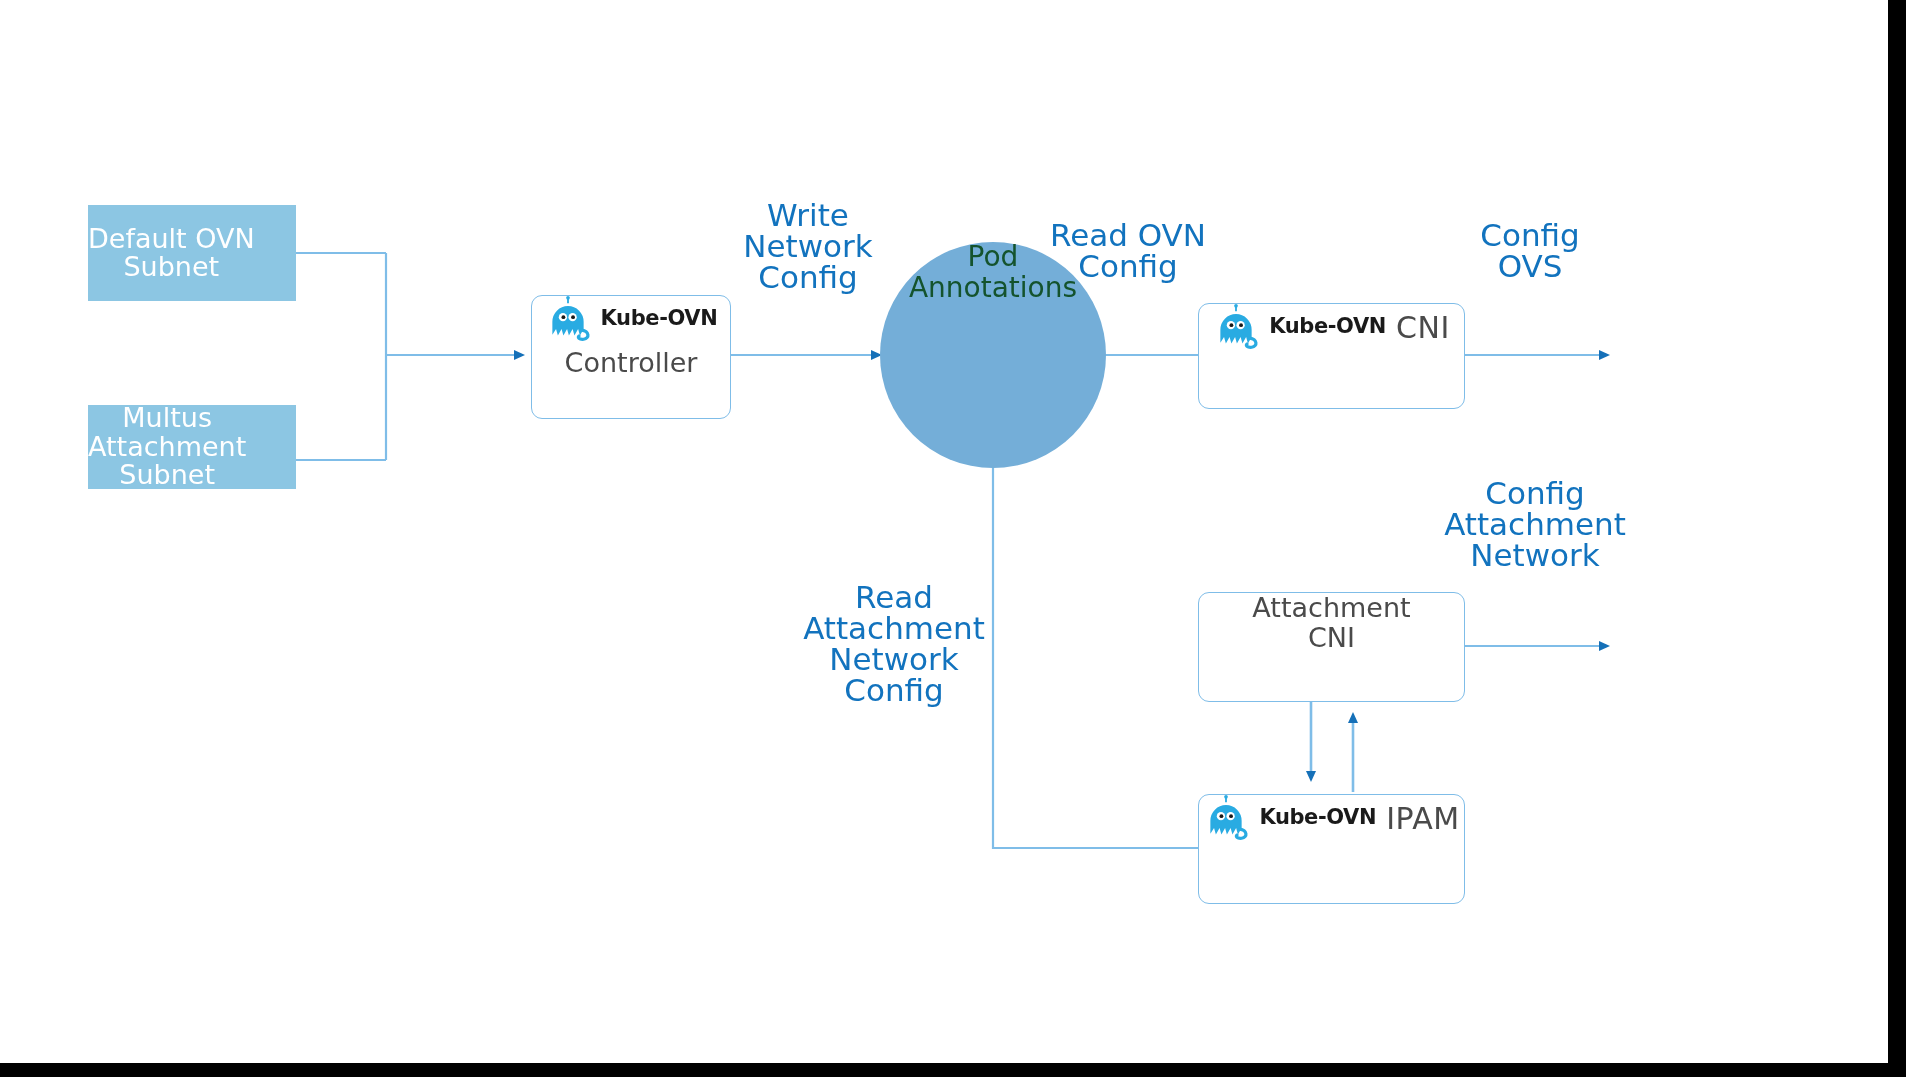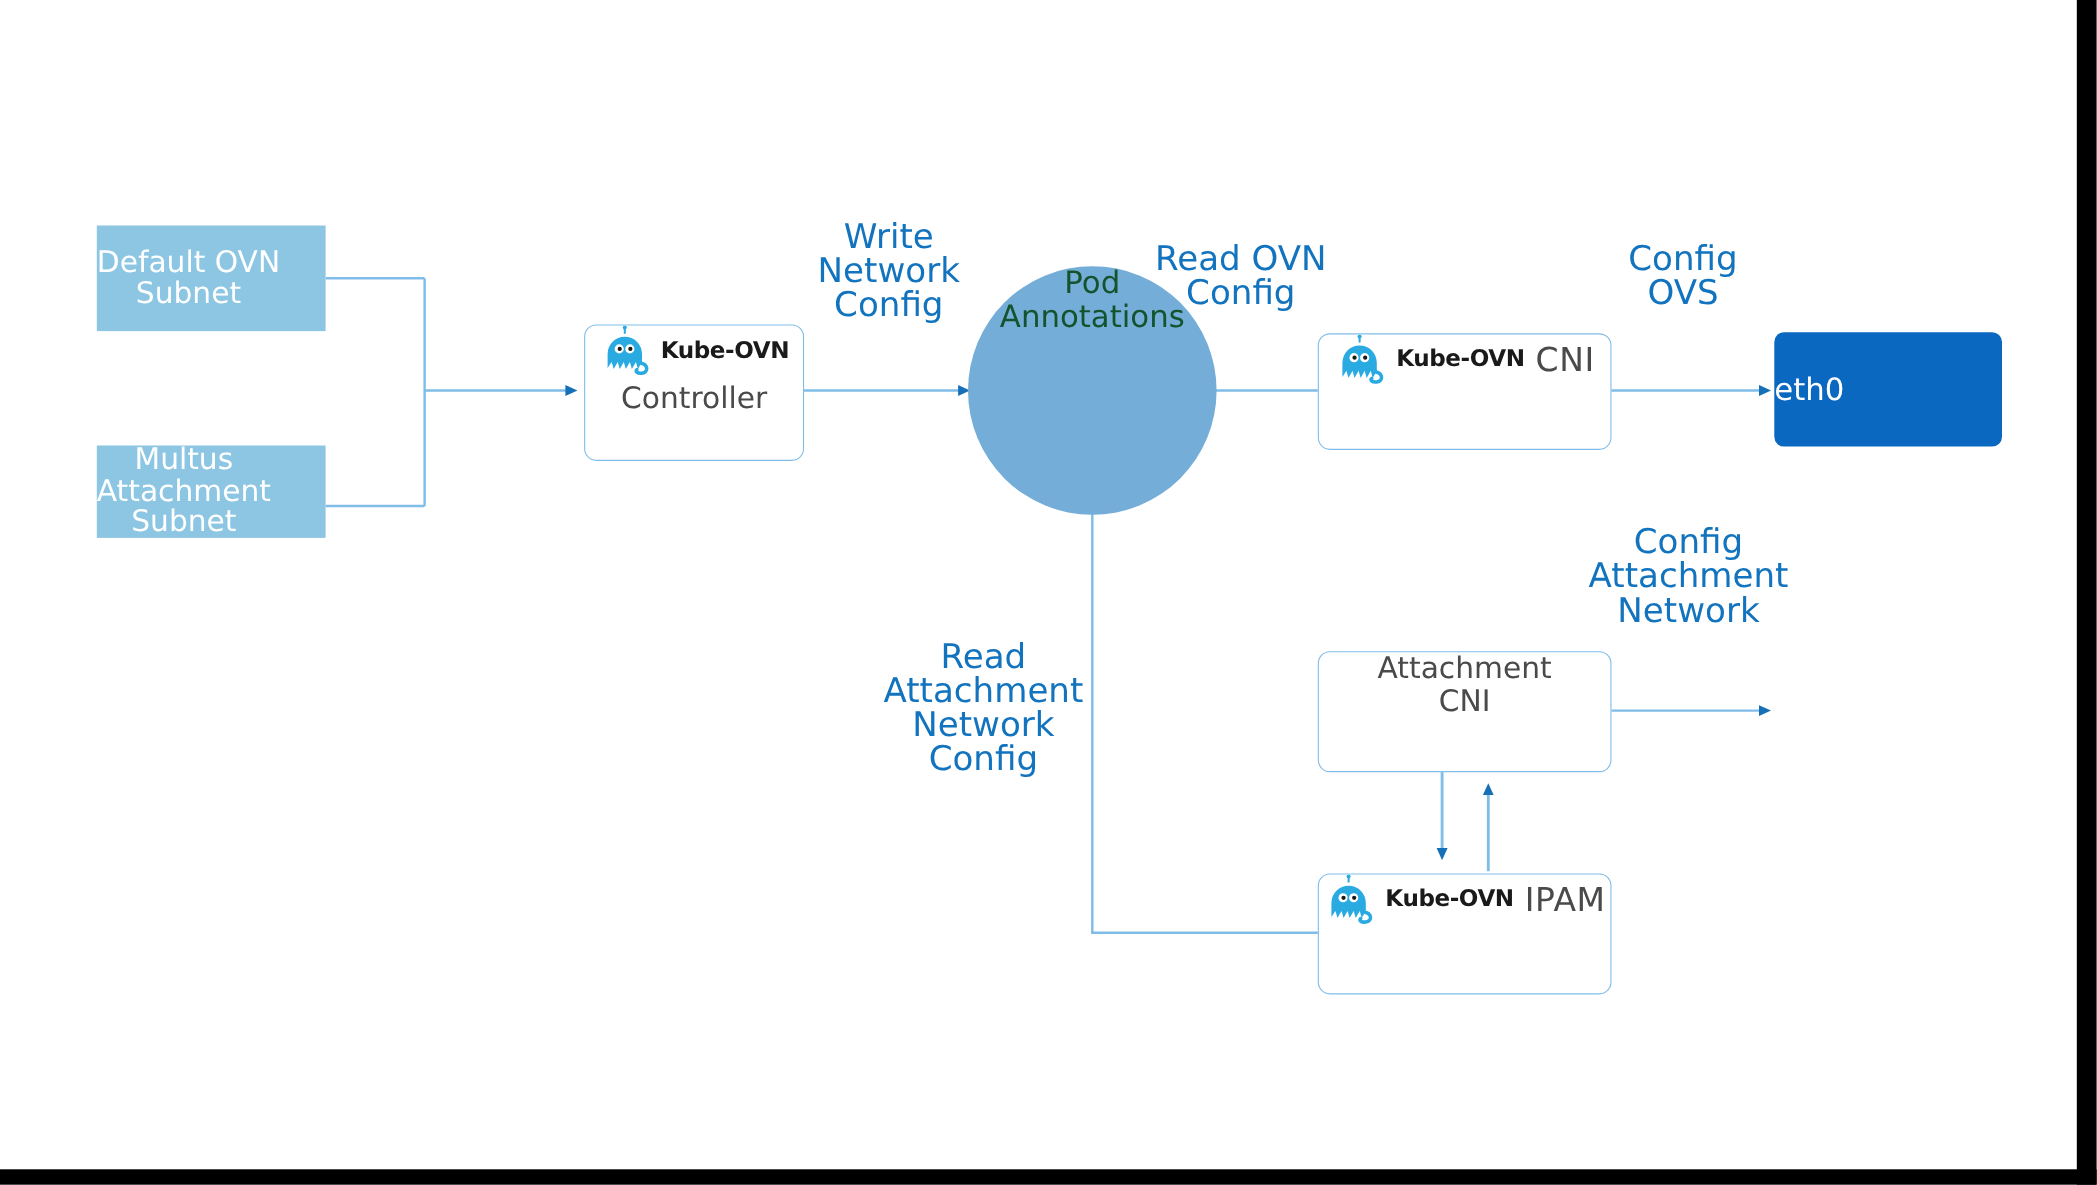--- a/index.html
+++ b/index.html
@@ -202,23 +202,20 @@
         <circle cx="39" cy="46" r="9" fill="#ffffff"></circle>
         <circle cx="60" cy="46" r="9" fill="#ffffff"></circle>
         <circle cx="40" cy="46" r="4.2" fill="#1a1a1a"></circle>
         <circle cx="61" cy="46" r="4.2" fill="#1a1a1a"></circle>
       </svg>
       <span style="font-size:21px; font-weight:700; color:#1a1a1a; letter-spacing:-0.4px;">Kube-OVN</span>
       <span class="inline-label">CNI</span>
     </div>
   </div>
 
-  <div class="node iface" style="left:1613px; top:302px; width:207px; height:104px;">
-    <span>eth0</span>
-  </div>
 
   <div class="node card" style="left:1198px; top:592px; width:267px; height:110px;">
     <div>Attachment</div>
     <div>CNI</div>
   </div>
 
   <div class="node card" style="left:1198px; top:794px; width:267px; height:110px;">
     <div class="logo-row">
       <svg class="logo-svg" width="46" height="46" viewBox="0 0 100 100" xmlns="http://www.w3.org/2000/svg">
         <line x1="50" y1="2" x2="50" y2="16" stroke="#29ABE2" stroke-width="4"></line>

